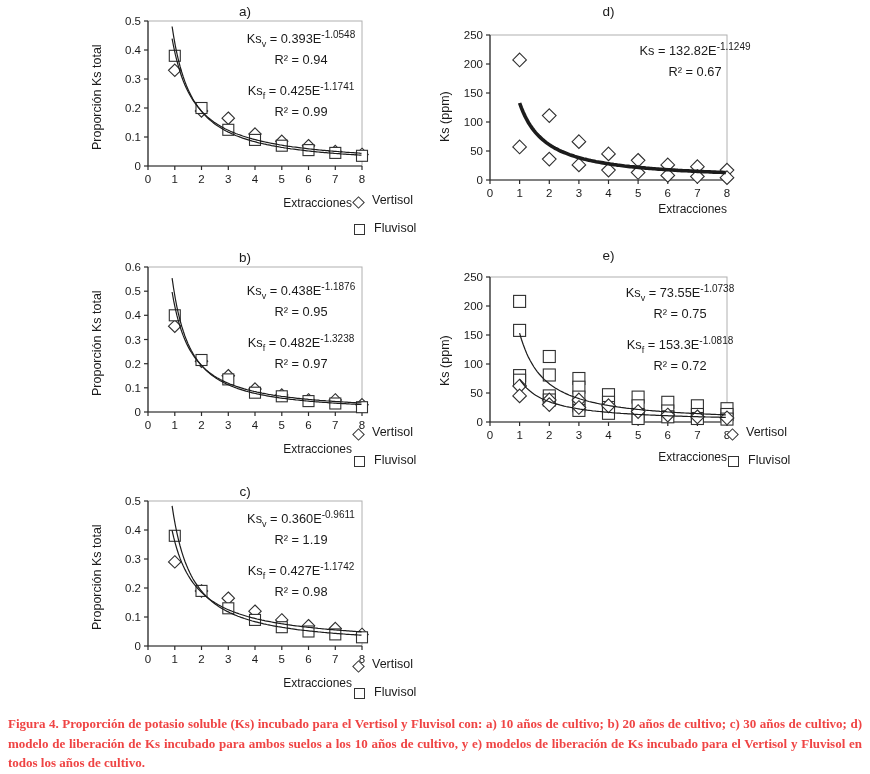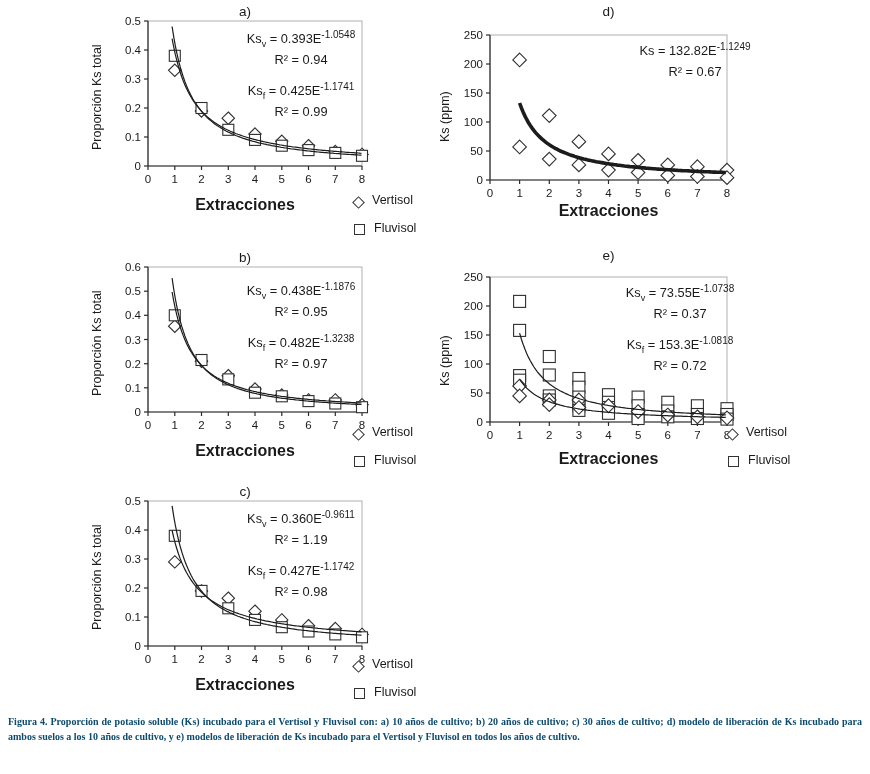--- a/index.html
+++ b/index.html
@@ -16,21 +16,21 @@
   .panel-right .panel-title{left:60px;width:237px;}
   .ylabel{position:absolute;writing-mode:vertical-rl;transform:rotate(180deg);
           font-size:12.5px;text-align:center;white-space:nowrap;}
   .panel-left .ylabel{left:2px;top:20px;height:150px;}
   .panel-right .ylabel{left:8px;top:40px;height:150px;}
   svg.chart{position:absolute;overflow:visible;}
   .panel-left svg.chart{left:20px;top:14px;}
   .panel-d svg.chart{left:18px;top:28px;}
   .panel-e svg.chart{left:18px;top:26px;}
   svg.chart text{font-family:"Liberation Sans",sans-serif;font-size:11.5px;fill:#1a1a1a;}
-  .xlabel{position:absolute;font-size:16px;text-align:center;font-weight:bold;}
+  .xlabel{position:absolute;font-size:12px;text-align:right;}
   .panel-left .xlabel{left:50px;width:214px;top:194px;}
   .panel-d .xlabel{left:60px;width:237px;top:200px;}
   .panel-e .xlabel{left:60px;width:237px;top:204px;}
   .annot{position:absolute;text-align:center;font-size:12.8px;}
   .panel-a .annot{left:118px;top:26px;width:190px;}
   .panel-b .annot{left:118px;top:32px;width:190px;}
   .panel-c .annot{left:118px;top:26px;width:190px;}
   .panel-d .annot{left:165px;top:38px;width:200px;}
   .panel-e .annot{left:150px;top:36px;width:200px;}
   .eq-group{margin-bottom:11px;}
@@ -40,22 +40,22 @@
   .legend{position:absolute;font-size:12.5px;}
   .legend-a{left:354px;top:190px;}
   .legend-b{left:354px;top:422px;}
   .legend-e{left:728px;top:422px;}
   .legend-c{left:354px;top:654px;}
   .legend-item{display:flex;align-items:flex-end;height:17px;margin-bottom:11px;}
   .glyph{display:inline-block;margin-right:9px;flex:0 0 auto;}
   .glyph.diamond{width:7px;height:7px;border:1px solid #333;background:#fff;transform:rotate(45deg);}
   .glyph.square{width:9px;height:9px;border:1px solid #333;background:#fff;}
   .caption{position:absolute;left:8px;top:714px;width:854px;
-           font-family:"Liberation Serif",serif;font-weight:bold;font-size:10px;
-           line-height:1.5;text-align:justify;color:#0c4a6e;}
+           font-family:"Liberation Serif",serif;font-weight:bold;font-size:13px;
+           line-height:1.5;text-align:justify;color:#ef4444;}
 </style>
 </head>
 <body>
 
 <div class="figure">
 
   <div class="panel panel-a panel-left">
     <div class="panel-title">a)</div>
     <div class="ylabel">Proporción Ks total</div>
     <svg class="chart" width="260" height="180">
@@ -357,21 +357,21 @@
         <path d="M190.1 132.7 L196.9 139.6 L190.1 146.4 L183.3 139.6 Z" fill="#fff" stroke="#2f2f2f" stroke-width="1.1"></path>
         <path d="M219.8 136.2 L226.6 143.0 L219.8 149.9 L212.9 143.0 Z" fill="#fff" stroke="#2f2f2f" stroke-width="1.1"></path>
         <path d="M249.4 138.0 L256.2 144.8 L249.4 151.6 L242.6 144.8 Z" fill="#fff" stroke="#2f2f2f" stroke-width="1.1"></path>
         <path d="M279.0 139.1 L285.8 145.9 L279.0 152.8 L272.2 145.9 Z" fill="#fff" stroke="#2f2f2f" stroke-width="1.1"></path>
         <polyline points="71.6,61.1 73.4,67.2 75.2,72.5 77.0,77.3 78.7,81.5 80.5,85.4 82.3,88.8 84.1,91.9 85.8,94.8 87.6,97.4 89.4,99.8 91.2,102.0 93.0,104.0 94.7,105.9 96.5,107.6 98.3,109.2 100.1,110.7 101.8,112.2 103.6,113.5 105.4,114.7 107.2,115.9 109.0,117.0 110.7,118.0 112.5,119.0 114.3,119.9 116.1,120.8 117.8,121.6 119.6,122.4 121.4,123.2 123.2,123.9 125.0,124.5 126.7,125.2 128.5,125.8 130.3,126.4 132.1,127.0 133.8,127.5 135.6,128.0 137.4,128.5 139.2,129.0 140.9,129.5 142.7,129.9 144.5,130.3 146.3,130.7 148.1,131.1 149.8,131.5 151.6,131.9 153.4,132.2 155.2,132.5 156.9,132.9 158.7,133.2 160.5,133.5 162.3,133.8 164.1,134.1 165.8,134.4 167.6,134.6 169.4,134.9 171.2,135.1 172.9,135.4 174.7,135.6 176.5,135.8 178.3,136.1 180.1,136.3 181.8,136.5 183.6,136.7 185.4,136.9 187.2,137.1 188.9,137.3 190.7,137.5 192.5,137.7 194.3,137.8 196.0,138.0 197.8,138.2 199.6,138.3 201.4,138.5 203.2,138.6 204.9,138.8 206.7,138.9 208.5,139.1 210.3,139.2 212.0,139.4 213.8,139.5 215.6,139.6 217.4,139.7 219.2,139.9 220.9,140.0 222.7,140.1 224.5,140.2 226.3,140.3 228.0,140.5 229.8,140.6 231.6,140.7 233.4,140.8 235.2,140.9 236.9,141.0 238.7,141.1 240.5,141.2 242.3,141.3 244.0,141.4 245.8,141.5 247.6,141.5 249.4,141.6 251.2,141.7 252.9,141.8 254.7,141.9 256.5,142.0 258.3,142.1 260.0,142.1 261.8,142.2 263.6,142.3 265.4,142.4 267.1,142.4 268.9,142.5 270.7,142.6 272.5,142.6 274.3,142.7 276.0,142.8 277.8,142.8" fill="none" stroke="#1c1c1c" stroke-width="1.2" clip-path="url(#clip-e)"></polyline>
         <polyline points="71.6,107.3 73.4,109.9 75.2,112.2 77.0,114.3 78.7,116.1 80.5,117.8 82.3,119.3 84.1,120.7 85.8,122.0 87.6,123.2 89.4,124.2 91.2,125.2 93.0,126.2 94.7,127.0 96.5,127.8 98.3,128.6 100.1,129.3 101.8,129.9 103.6,130.6 105.4,131.2 107.2,131.7 109.0,132.2 110.7,132.7 112.5,133.2 114.3,133.6 116.1,134.1 117.8,134.5 119.6,134.8 121.4,135.2 123.2,135.5 125.0,135.9 126.7,136.2 128.5,136.5 130.3,136.8 132.1,137.1 133.8,137.3 135.6,137.6 137.4,137.8 139.2,138.1 140.9,138.3 142.7,138.5 144.5,138.8 146.3,139.0 148.1,139.2 149.8,139.3 151.6,139.5 153.4,139.7 155.2,139.9 156.9,140.1 158.7,140.2 160.5,140.4 162.3,140.5 164.1,140.7 165.8,140.8 167.6,141.0 169.4,141.1 171.2,141.2 172.9,141.4 174.7,141.5 176.5,141.6 178.3,141.7 180.1,141.8 181.8,141.9 183.6,142.0 185.4,142.2 187.2,142.3 188.9,142.4 190.7,142.5 192.5,142.6 194.3,142.6 196.0,142.7 197.8,142.8 199.6,142.9 201.4,143.0 203.2,143.1 204.9,143.2 206.7,143.2 208.5,143.3 210.3,143.4 212.0,143.5 213.8,143.5 215.6,143.6 217.4,143.7 219.2,143.7 220.9,143.8 222.7,143.9 224.5,143.9 226.3,144.0 228.0,144.1 229.8,144.1 231.6,144.2 233.4,144.2 235.2,144.3 236.9,144.4 238.7,144.4 240.5,144.5 242.3,144.5 244.0,144.6 245.8,144.6 247.6,144.7 249.4,144.7 251.2,144.8 252.9,144.8 254.7,144.9 256.5,144.9 258.3,145.0 260.0,145.0 261.8,145.0 263.6,145.1 265.4,145.1 267.1,145.2 268.9,145.2 270.7,145.2 272.5,145.3 274.3,145.3 276.0,145.4 277.8,145.4" fill="none" stroke="#1c1c1c" stroke-width="1.2" clip-path="url(#clip-e)"></polyline>
       </svg>
     <div class="annot">
       <div class="eq-group">
         <div class="eq-line"><span>Ks</span><sub>v</sub><span> = 73.55E</span><sup>-1.0738</sup></div>
-        <div class="eq-line">R² = 0.37</div>
+        <div class="eq-line">R² = 0.75</div>
       </div>
       <div class="eq-group">
         <div class="eq-line"><span>Ks</span><sub>f</sub><span> = 153.3E</span><sup>-1.0818</sup></div>
         <div class="eq-line">R² = 0.72</div>
       </div>
     </div>
     <div class="xlabel">Extracciones</div>
   </div>
 
   <div class="panel panel-c panel-left">

